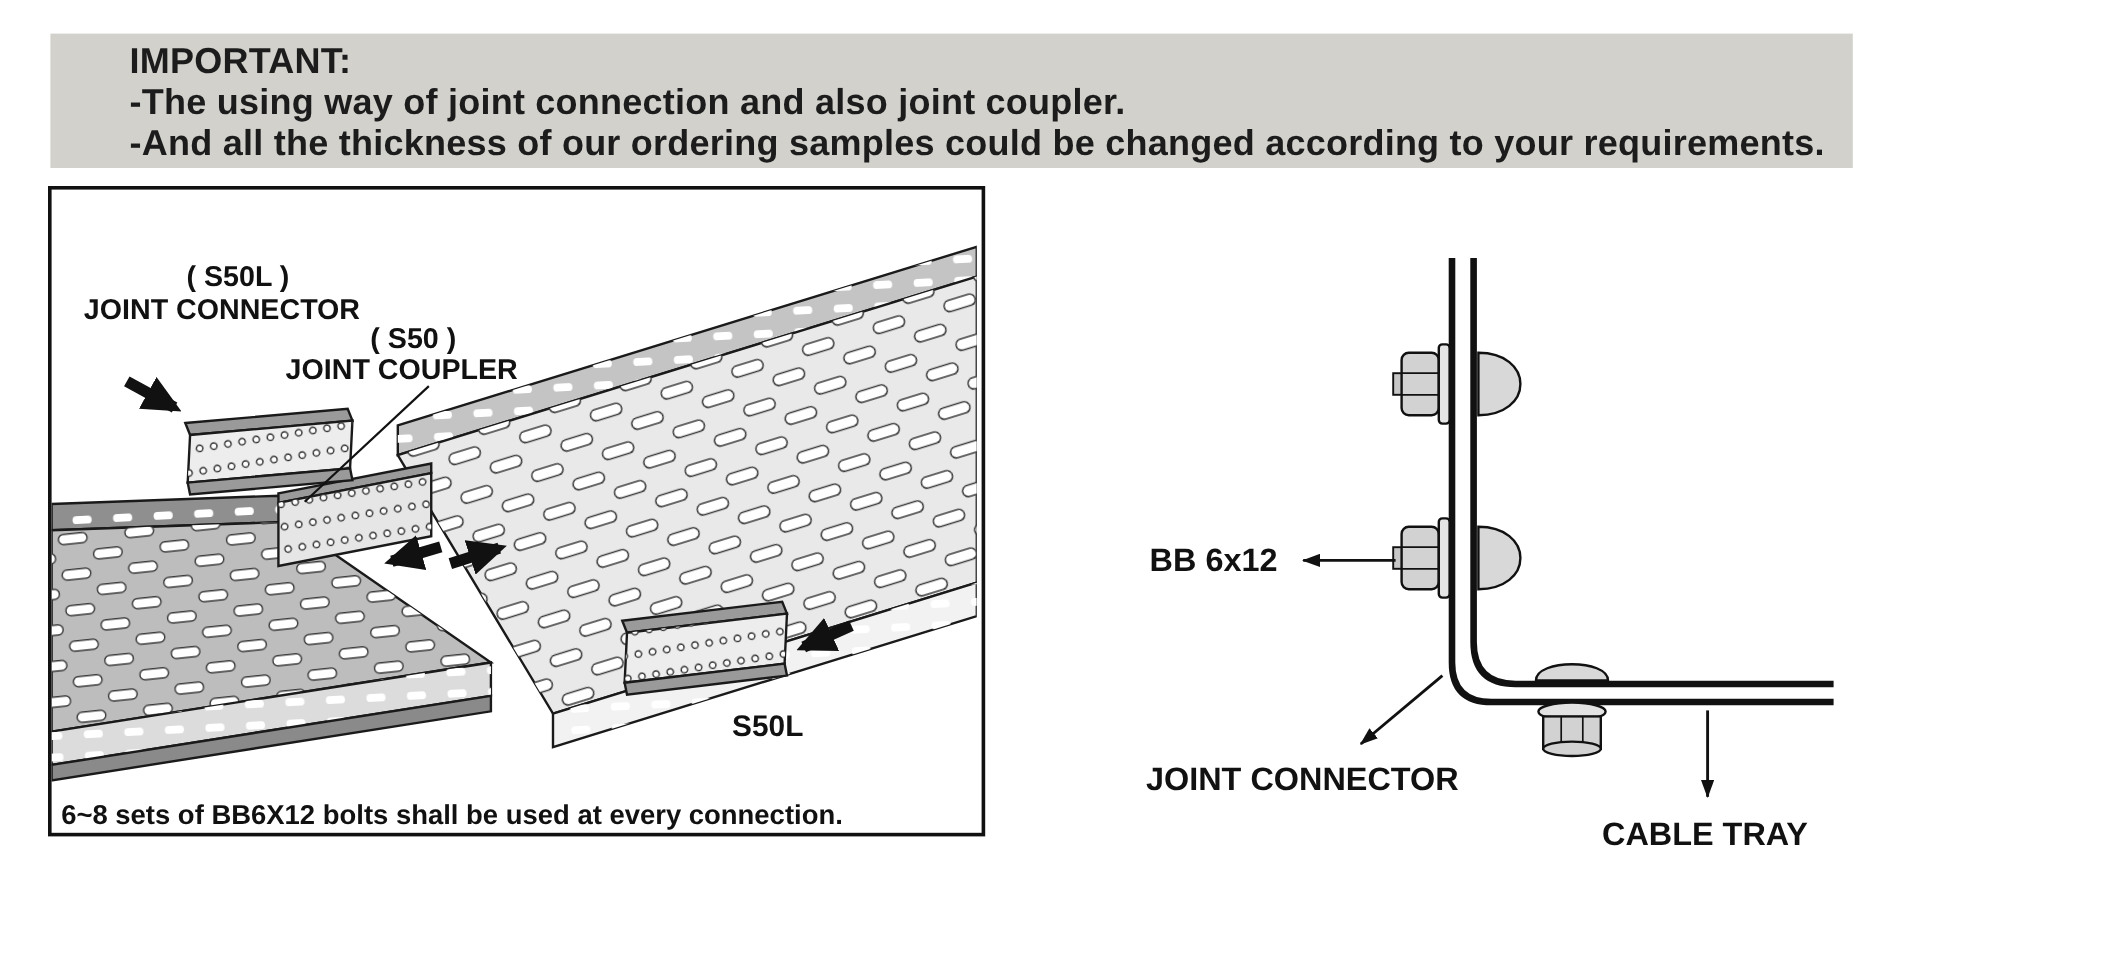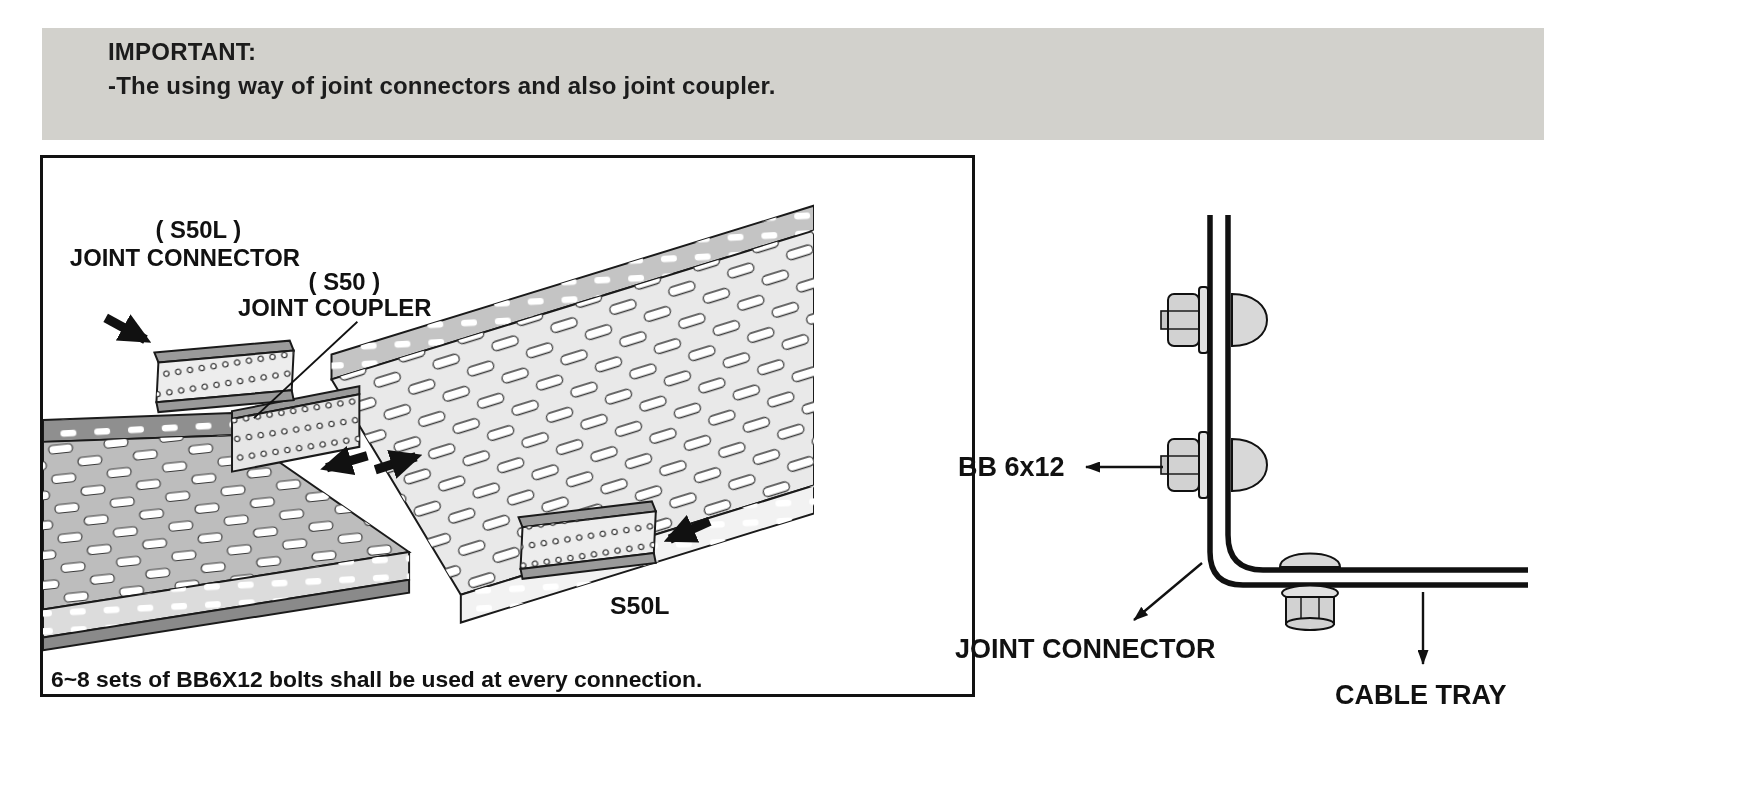--- a/index.html
+++ b/index.html
@@ -3,39 +3,40 @@
 <meta charset="utf-8">
 <style>
   html,body { margin:0; padding:0; background:#fff; }
   .page {
     position:relative; width:1758px; height:812px; background:#ffffff;
     overflow:hidden; font-family:"Liberation Sans", sans-serif; color:#1a1a1a;
   }
   .banner {
     position:absolute; left:42px; top:28px; width:1502px; height:112px;
     background:#d2d1cc; box-sizing:border-box; padding:7px 10px 0 66px;
-    font-weight:bold; font-size:24px; line-height:34px; letter-spacing:0.2px;
+    font-weight:bold; font-size:30px; line-height:34px; letter-spacing:0.2px;
     color:#1c1c1c; white-space:nowrap; overflow:hidden;
   }
   .panel-left {
-    position:absolute; left:40px; top:155px; width:935px; height:542px;
+    position:absolute; left:40px; top:155px; width:781px; height:542px;
     border:3px solid #111; box-sizing:border-box; background:#fff;
   }
   .panel-right { position:absolute; left:880px; top:180px; width:700px; height:580px; }
   svg { display:block; }
   svg text { font-family:"Liberation Sans", sans-serif; font-weight:bold; fill:#111; }
 </style>
 </head>
 <body>
 
 <div class="page">
 
   <div class="banner">
     <div>IMPORTANT:</div>
-    <div>-The using way of joint connectors and also joint coupler.</div>
+    <div>-The using way of joint connection and also joint coupler.</div>
+    <div>-And all the thickness of our ordering samples could be changed according to your requirements.</div>
   </div>
 
   <div class="panel-left">
     <svg width="771" height="536" viewBox="0 0 775 540" preserveAspectRatio="none">
       <defs>
         <pattern id="slotsR" patternUnits="userSpaceOnUse" width="62" height="34" patternTransform="rotate(-17.2)">
           <rect x="3" y="5" width="27" height="9.5" rx="4.7" fill="#ffffff" stroke="#3a3a3a" stroke-width="1.3"></rect>
           <rect x="34" y="22" width="27" height="9.5" rx="4.7" fill="#ffffff" stroke="#3a3a3a" stroke-width="1.3"></rect>
         </pattern>
         <pattern id="slotsL" patternUnits="userSpaceOnUse" width="56" height="30" patternTransform="rotate(-6)">

